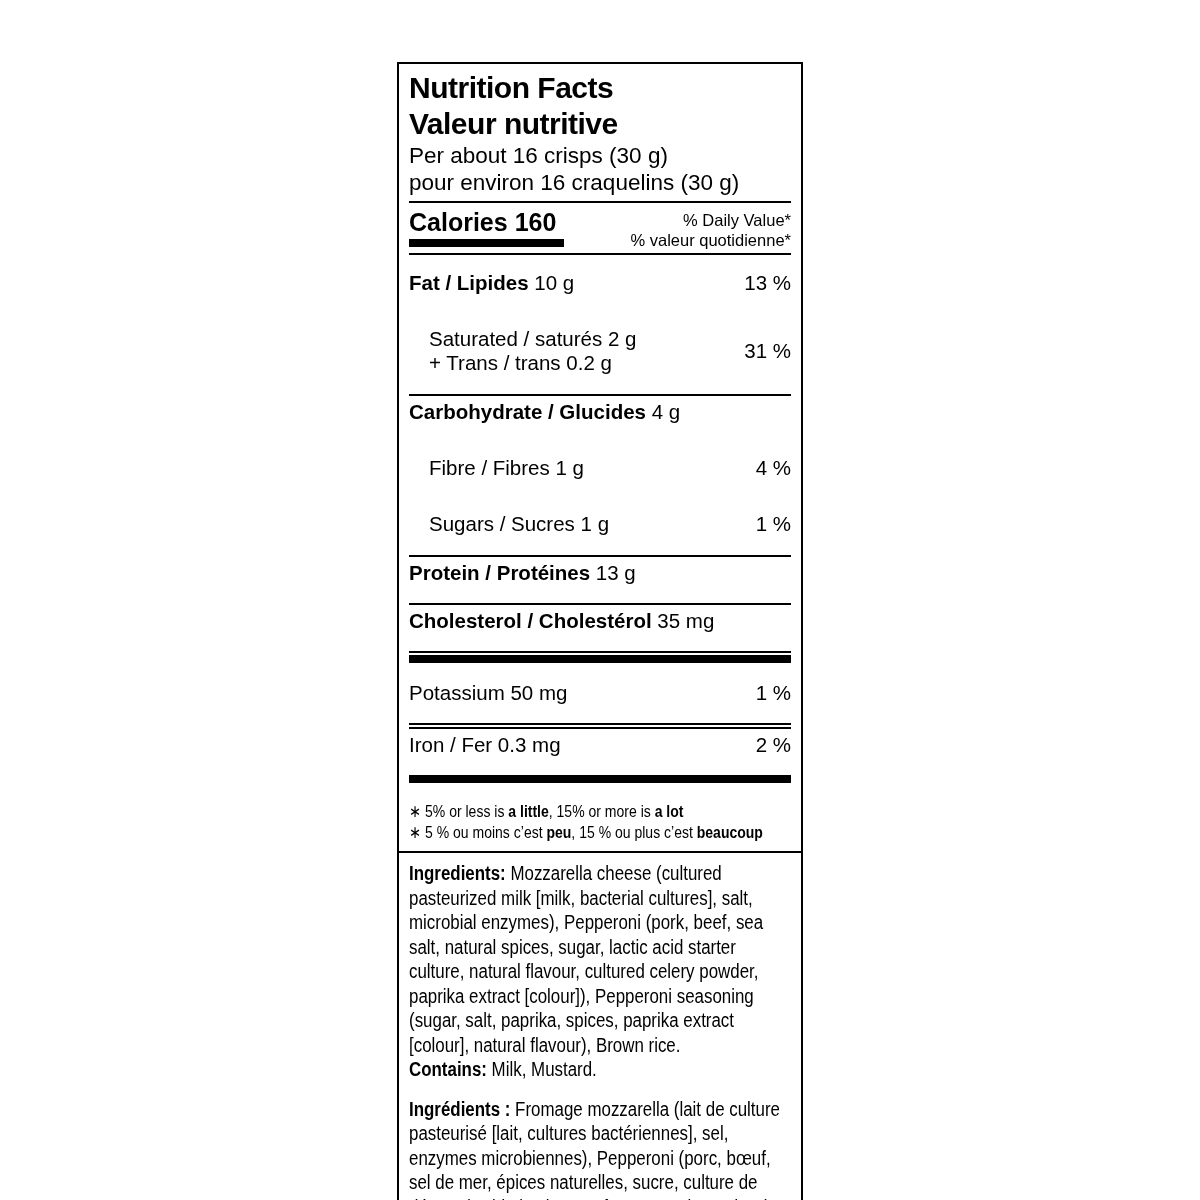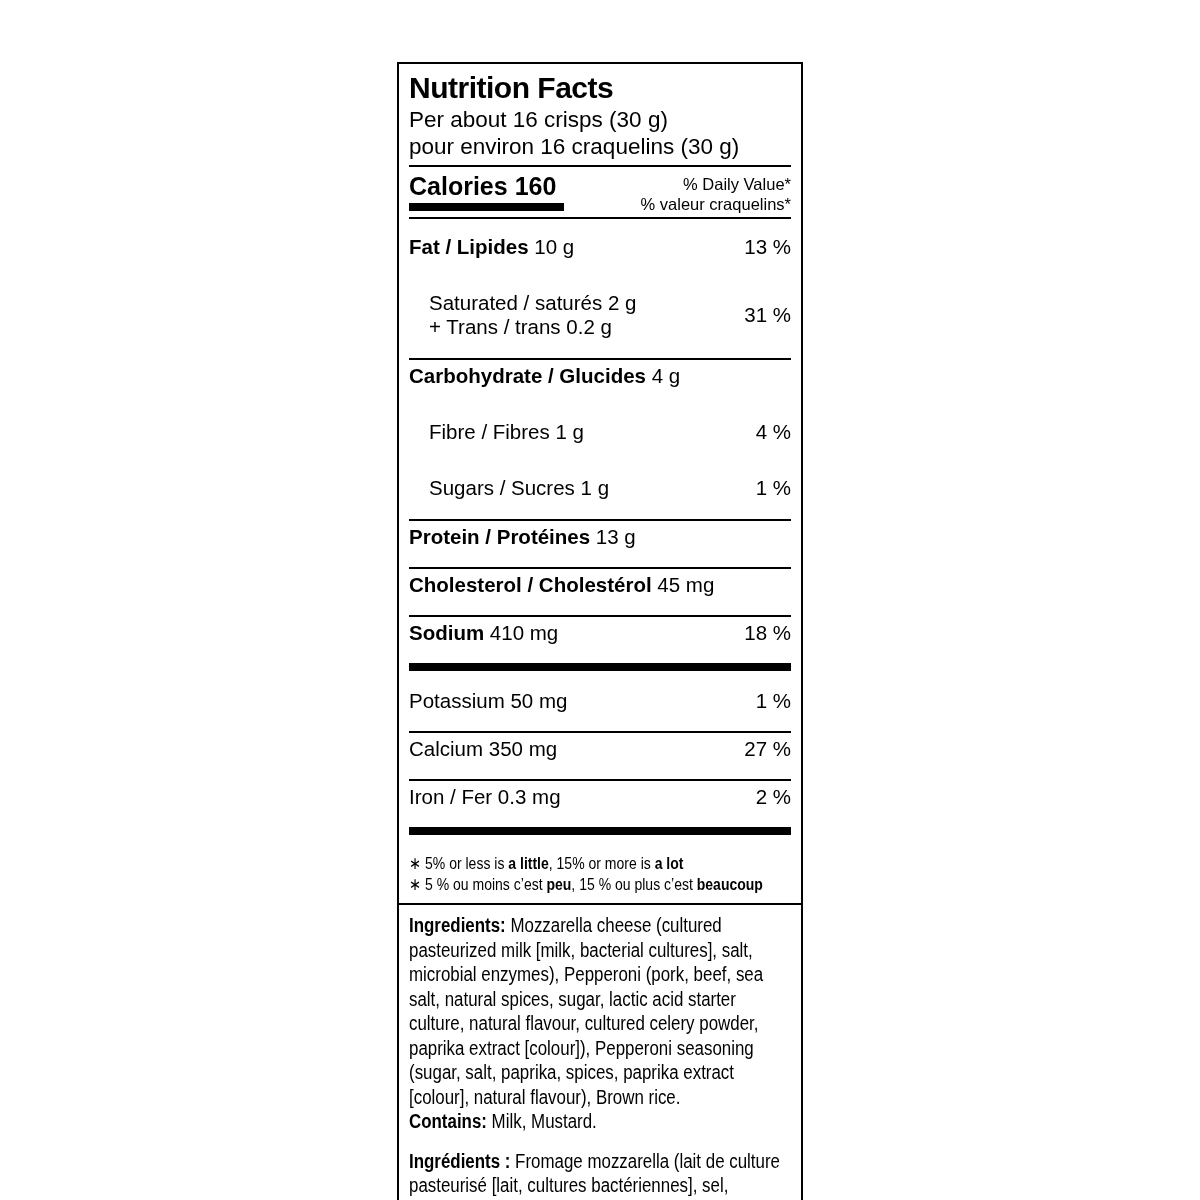--- a/index.html
+++ b/index.html
@@ -56,33 +56,34 @@
   .gap-top { margin-top: 15px; }
 </style>
 </head>
 <body>
 
 <div class="page">
   <div class="label-box">
 
     <div class="nft">
       <h1 class="title">Nutrition Facts</h1>
+      <h1 class="title">Valeur nutritive</h1>
       <p class="serving">Per about 16 crisps (30 g)</p>
       <p class="serving">pour environ 16 craquelins (30 g)</p>
 
       <div class="rule"></div>
 
       <div class="cal-header">
         <div>
           <div class="cal-left"><span>Calories</span> <span>160</span></div>
           <div class="cal-underline"></div>
         </div>
         <div class="dv-head">
           <div>% Daily Value*</div>
-          <div>% valeur craquelins*</div>
+          <div>% valeur quotidienne*</div>
         </div>
       </div>
 
       <div class="rule" style="margin-top:0"></div>
 
       <div class="row">
         <span class="nm"><b>Fat / Lipides</b><span> 10 g</span></span>
         <span class="dv">13 %</span>
       </div>
       <div class="row center">
@@ -109,43 +110,35 @@
 
       <div class="rule" style="margin-top:3px"></div>
 
       <div class="row" style="padding-top:4px">
         <span class="nm"><b>Protein / Protéines</b><span> 13 g</span></span>
       </div>
 
       <div class="rule" style="margin-top:2px"></div>
 
       <div class="row" style="padding-top:4px">
-        <span class="nm"><b>Cholesterol / Cholestérol</b><span> 45 mg</span></span>
+        <span class="nm"><b>Cholesterol / Cholestérol</b><span> 35 mg</span></span>
       </div>
 
       <div class="rule" style="margin-top:2px"></div>
 
-      <div class="row" style="padding-top:4px">
-        <span class="nm"><b>Sodium</b><span> 410 mg</span></span>
-        <span class="dv">18 %</span>
-      </div>
 
       <div class="thickbar"></div>
 
       <div class="row">
         <span class="nm">Potassium 50 mg</span>
         <span class="dv">1 %</span>
       </div>
 
       <div class="rule" style="margin-top:2px"></div>
 
-      <div class="row" style="padding-top:4px">
-        <span class="nm">Calcium 350 mg</span>
-        <span class="dv">27 %</span>
-      </div>
 
       <div class="rule" style="margin-top:2px"></div>
 
       <div class="row" style="padding-top:4px">
         <span class="nm">Iron / Fer 0.3 mg</span>
         <span class="dv">2 %</span>
       </div>
 
       <div class="thickbar"></div>
 

